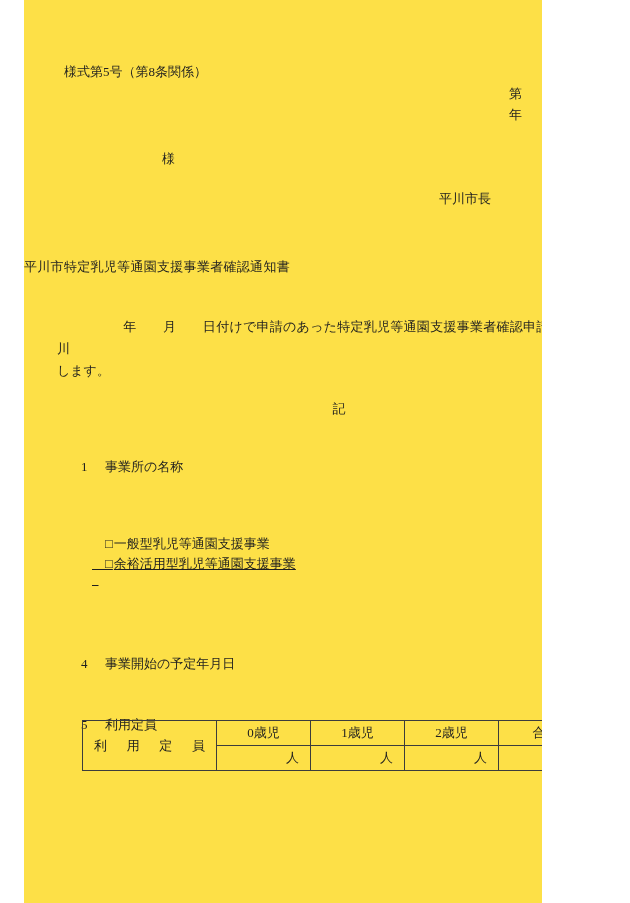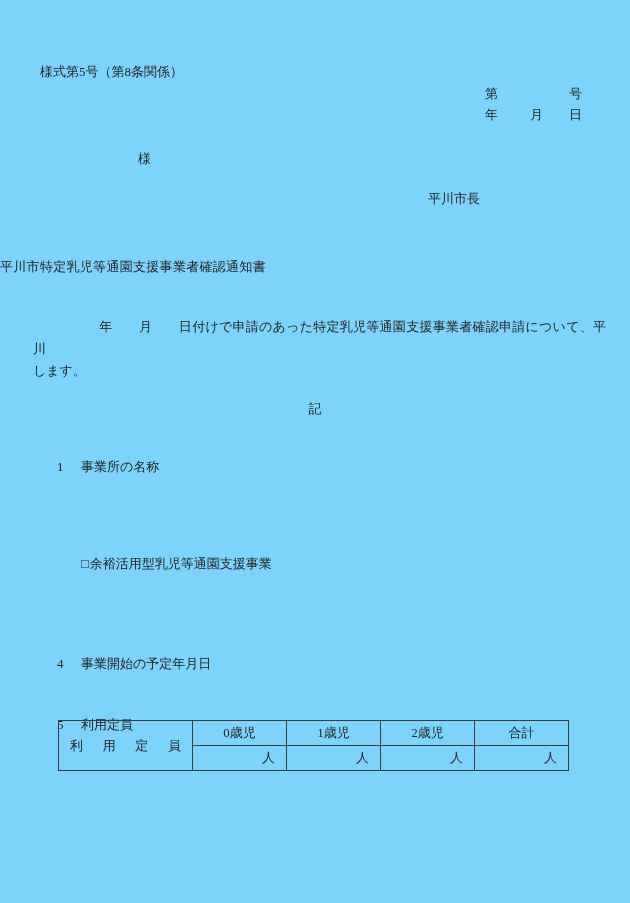--- a/index.html
+++ b/index.html
@@ -1,37 +1,38 @@
 <!DOCTYPE html>
 <html><head>
 <meta charset="utf-8">
 <style>
   html, body { margin: 0; padding: 0; background: #ffffff; }
   .page {
     position: relative;
-    width: 630px;
+    width: 518px;
     height: 903px;
-    background: #7dd3fc;
+    background: #fde047;
     font-family: "Liberation Serif", "DejaVu Serif", serif;
     font-size: 13px;
     color: #1f1f1f;
     overflow: hidden;
+    margin-left: 24px;
   }
   .abs { position: absolute; line-height: 15px; white-space: pre; }
 
   .form-number { left: 40px; top: 64px; }
 
   .doc-no-prefix { left: 485px; top: 86px; }
   .doc-no-suffix { left: 569px; top: 86px; }
   .date-year  { left: 485px; top: 107px; }
   .date-month { left: 530px; top: 107px; }
   .date-day   { left: 569px; top: 107px; }
 
   .addressee { left: 138px; top: 151px; }
-  .issuer    { left: 428px; top: 191px; }
+  .issuer    { left: 415px; top: 191px; }
 
   .doc-title {
     position: absolute; left: 0; top: 259px; width: 630px;
     text-align: left; letter-spacing: 0.3px; line-height: 16px;
   }
 
   .body-text { position: absolute; left: 33px; top: 316px; width: 573px; }
   .body-line {
     line-height: 22px;
     text-align: justify;
@@ -48,21 +49,21 @@
   .doc-item { position: absolute; left: 44px; line-height: 16px; white-space: pre; }
   .item-1 { top: 443px; }
   .item-2 { top: 500px; }
   .item-3 { top: 585px; }
   .item-4 { top: 640px; }
   .item-5 { top: 701px; }
   .item-no { display: inline-block; width: 24px; }
 
   .doc-option { position: absolute; left: 68px; line-height: 16px; white-space: pre; }
   .option-1 { top: 520px; }
-  .option-2 { top: 540px; }
+  .option-2 { top: 540px; text-decoration: underline; }
   .checkbox-glyph { margin-right: 1px; }
 
   .capacity-table {
     position: absolute; left: 58px; top: 720px;
     border-collapse: collapse; table-layout: fixed; width: 510px;
     font-size: 13px; color: #1f1f1f;
   }
   .capacity-table col.c0 { width: 134px; }
   .capacity-table col.cn { width: 94px; }
   .capacity-table td, .capacity-table th {
@@ -104,20 +105,23 @@
     <div class="body-line last">します。</div>
   </div>
 
   <div class="record-mark">記</div>
 
   <div class="doc-item item-1">
     <span class="item-no">1</span><span>事業所の名称</span>
   </div>
 
 
+  <div class="doc-option option-1">
+    <span class="checkbox-glyph">□</span><span>一般型乳児等通園支援事業</span>
+  </div>
 
   <div class="doc-option option-2">
     <span class="checkbox-glyph">□</span><span>余裕活用型乳児等通園支援事業</span>
   </div>
 
 
   <div class="doc-item item-4">
     <span class="item-no">4</span><span>事業開始の予定年月日</span>
   </div>
 

